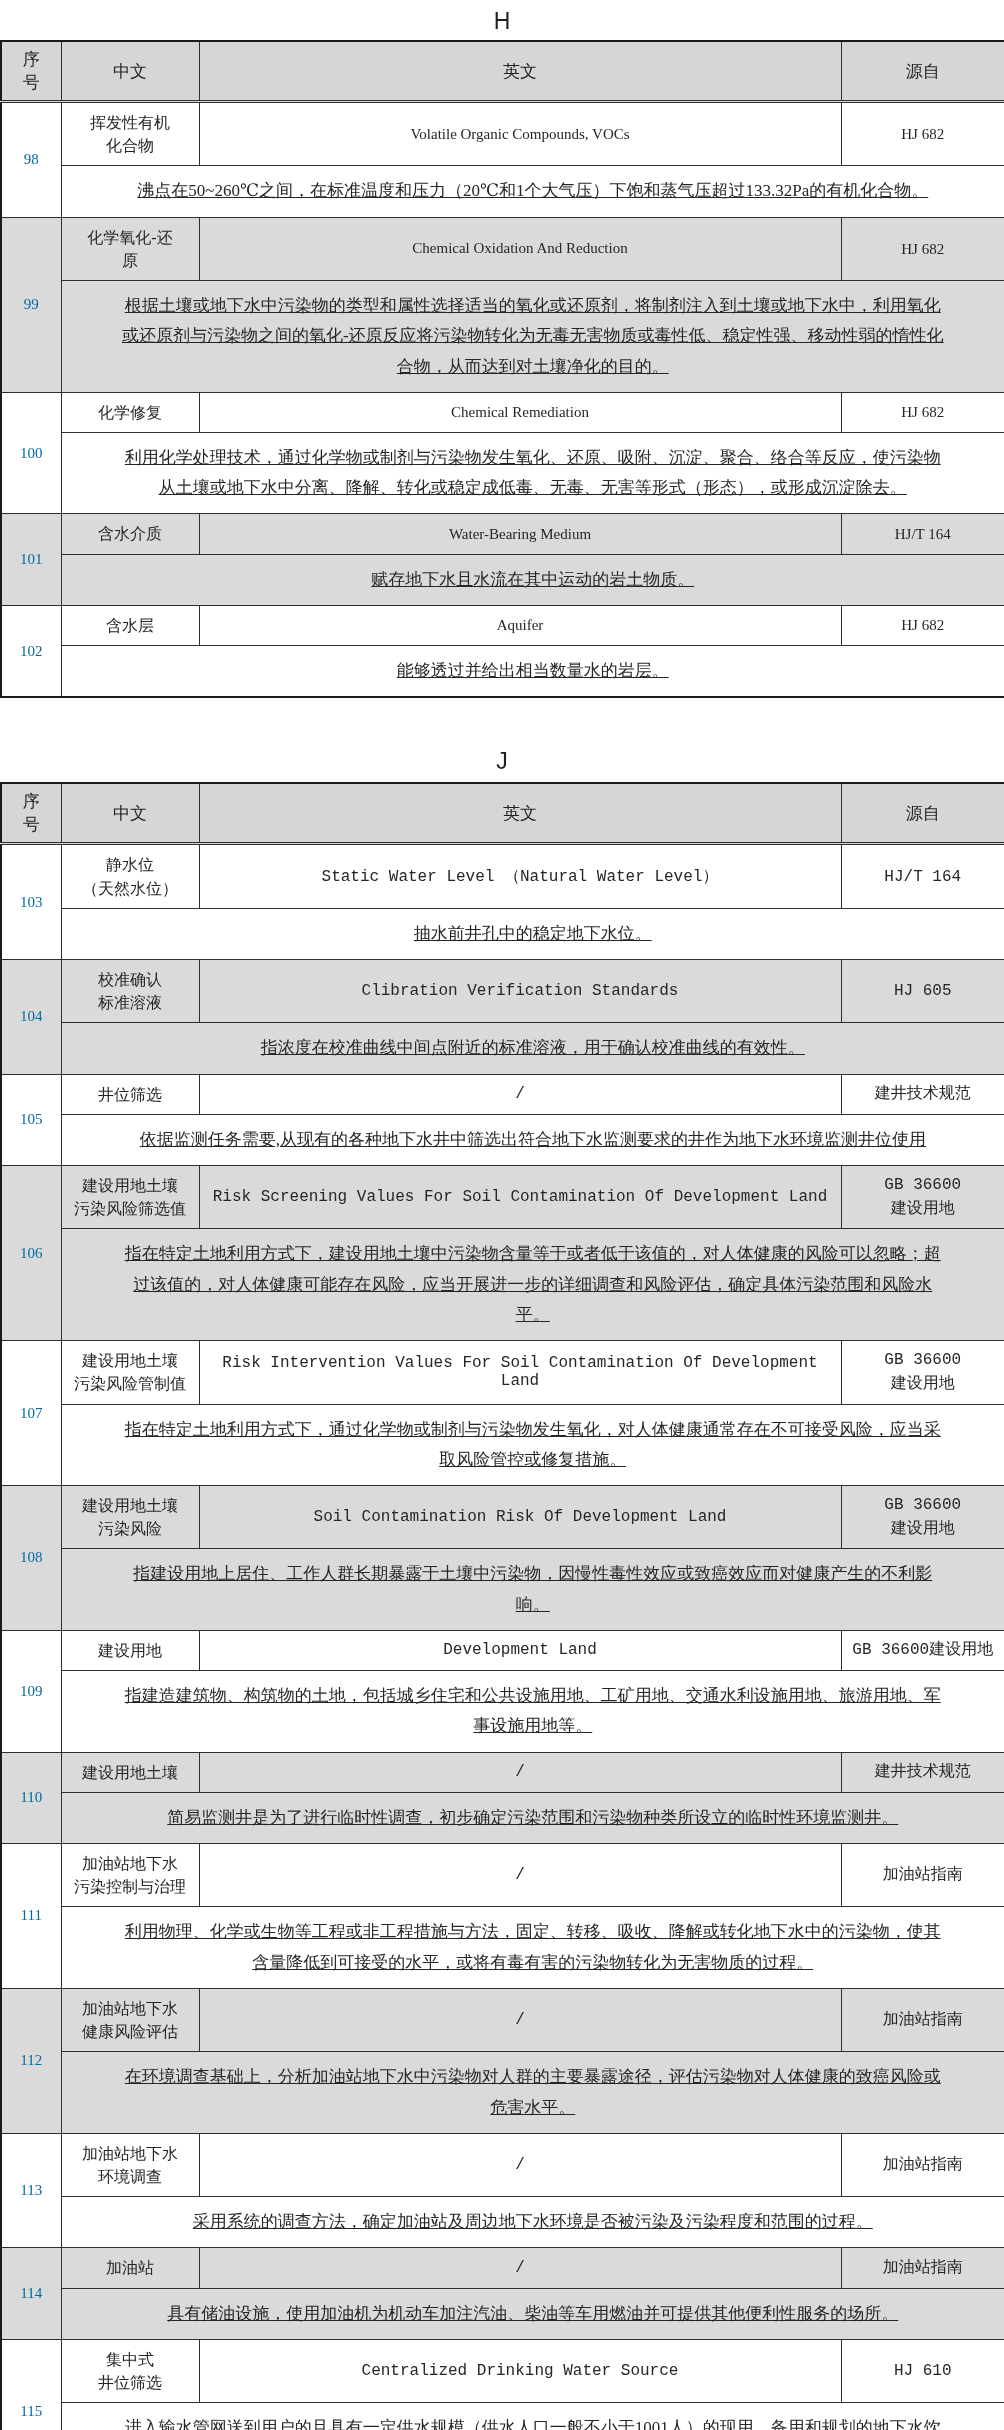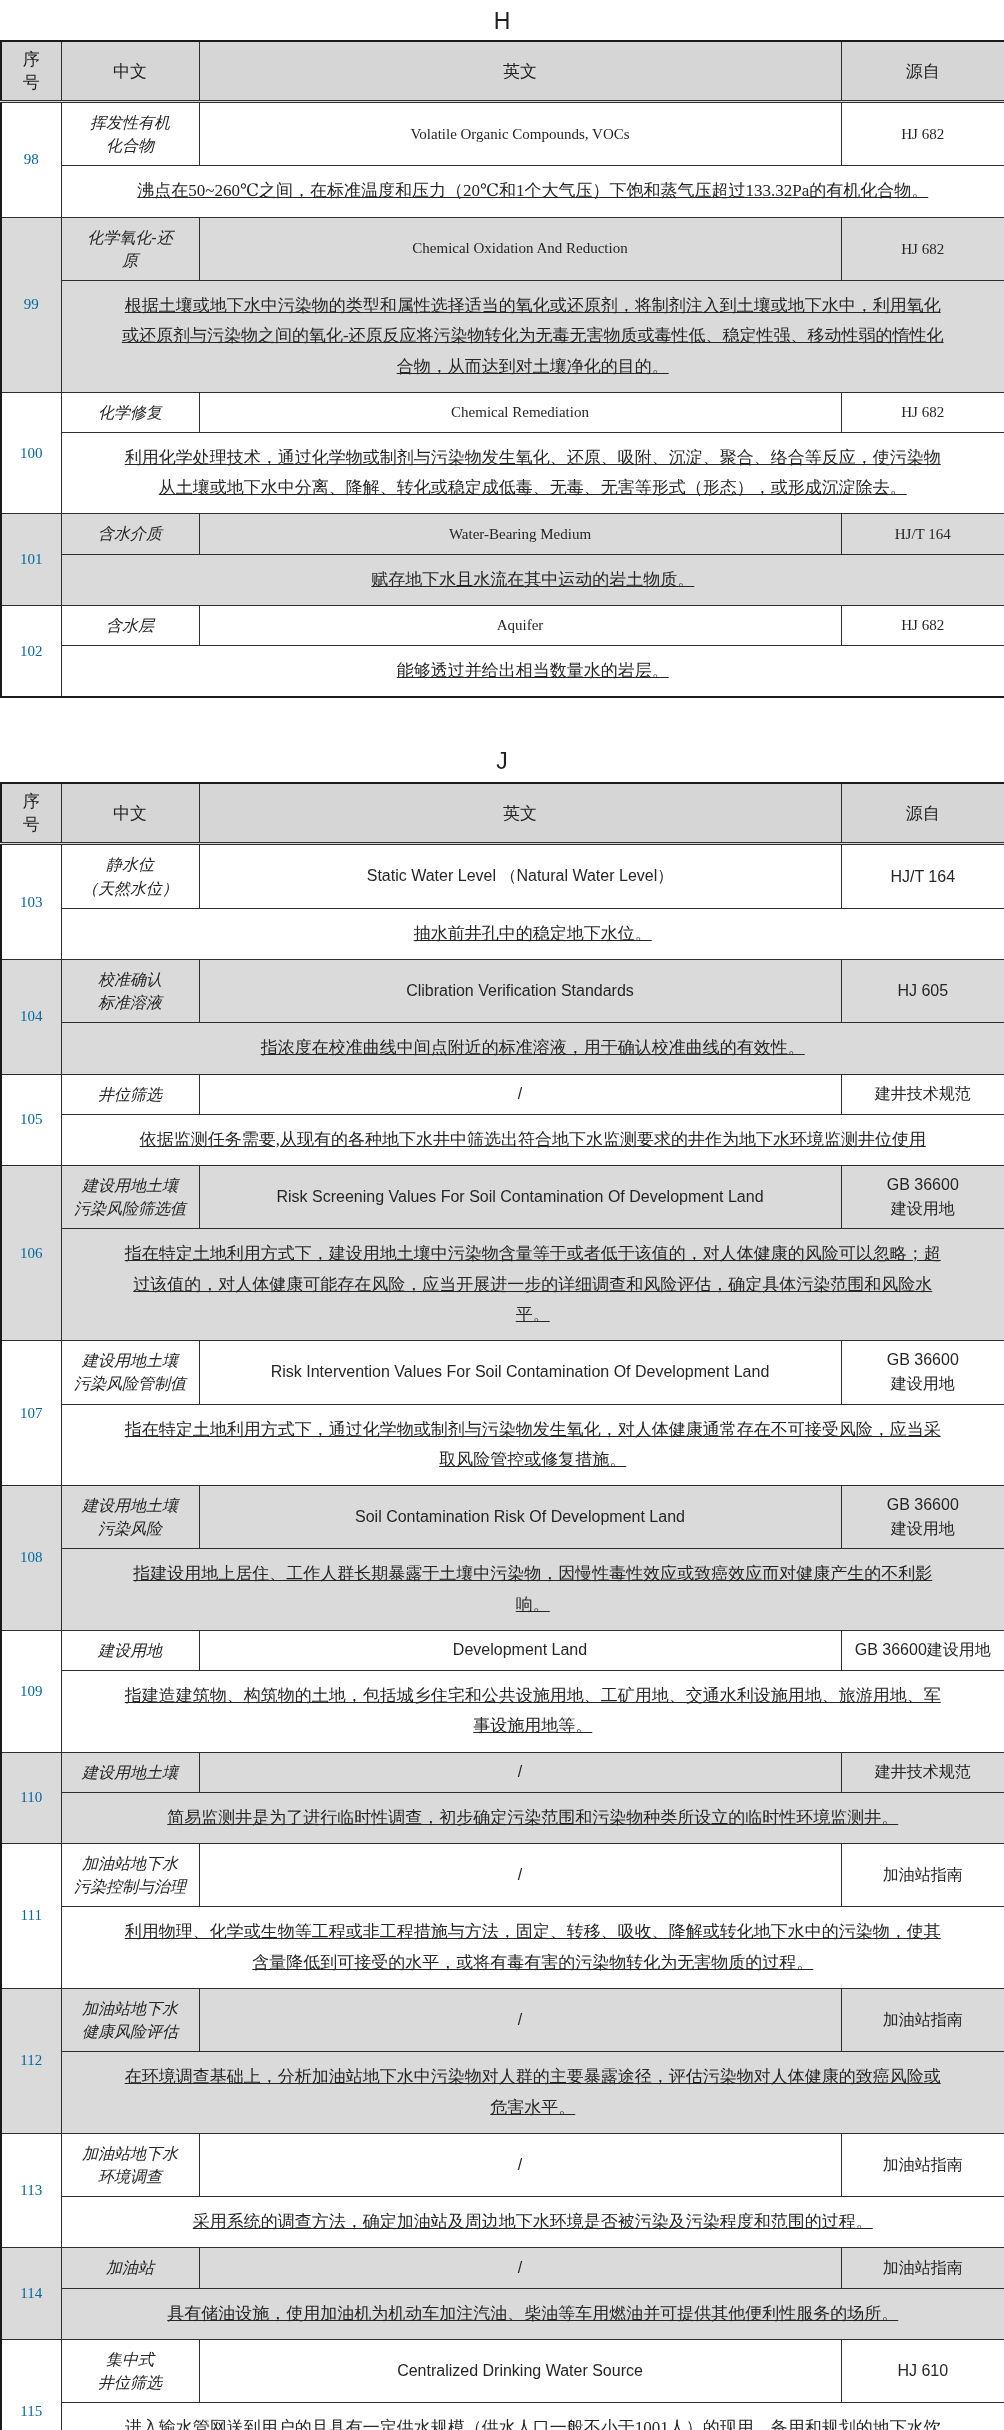--- a/index.html
+++ b/index.html
@@ -41,34 +41,34 @@
     font-weight: 400;
     padding: 6px 16px;
     border-bottom: 3px double #2e2e2e;
     color: #222;
     margin-top: 48px;
   }
   tr.shaded td { background: #dadada; }
   tr.plain  td { background: #ffffff; }
 
   td.num-cell  { font-size: 15px; padding: 4px 2px; color: #0369a1; }
-  td.cn-cell   { font-size: 16px; line-height: 1.45; padding: 8px 3px; white-space: pre-line; font-style: italic; }
+  td.cn-cell   { font-size: 16px; line-height: 1.45; padding: 8px 3px; white-space: pre-line; }
   td.en-cell   { font-size: 15px; padding: 8px 6px; }
   td.src-cell  { font-size: 15px; line-height: 1.5; padding: 6px 3px; white-space: pre-line; }
   td.def-cell  {
     font-size: 17px;
     line-height: 1.78;
     padding: 10px 58px;
     text-align: center;
     text-decoration: underline;
   }
   
   .section-j td.en-cell,
   .section-j td.src-cell {
-    font-family: Liberation Sans, sans-serif;
+    font-family: Liberation Mono, monospace;
     font-size: 16px;
     margin-left: 40px;
   }
 </style>
 </head>
 <body>
 
 <div class="page">
 
   <section class="table-section section-h">

